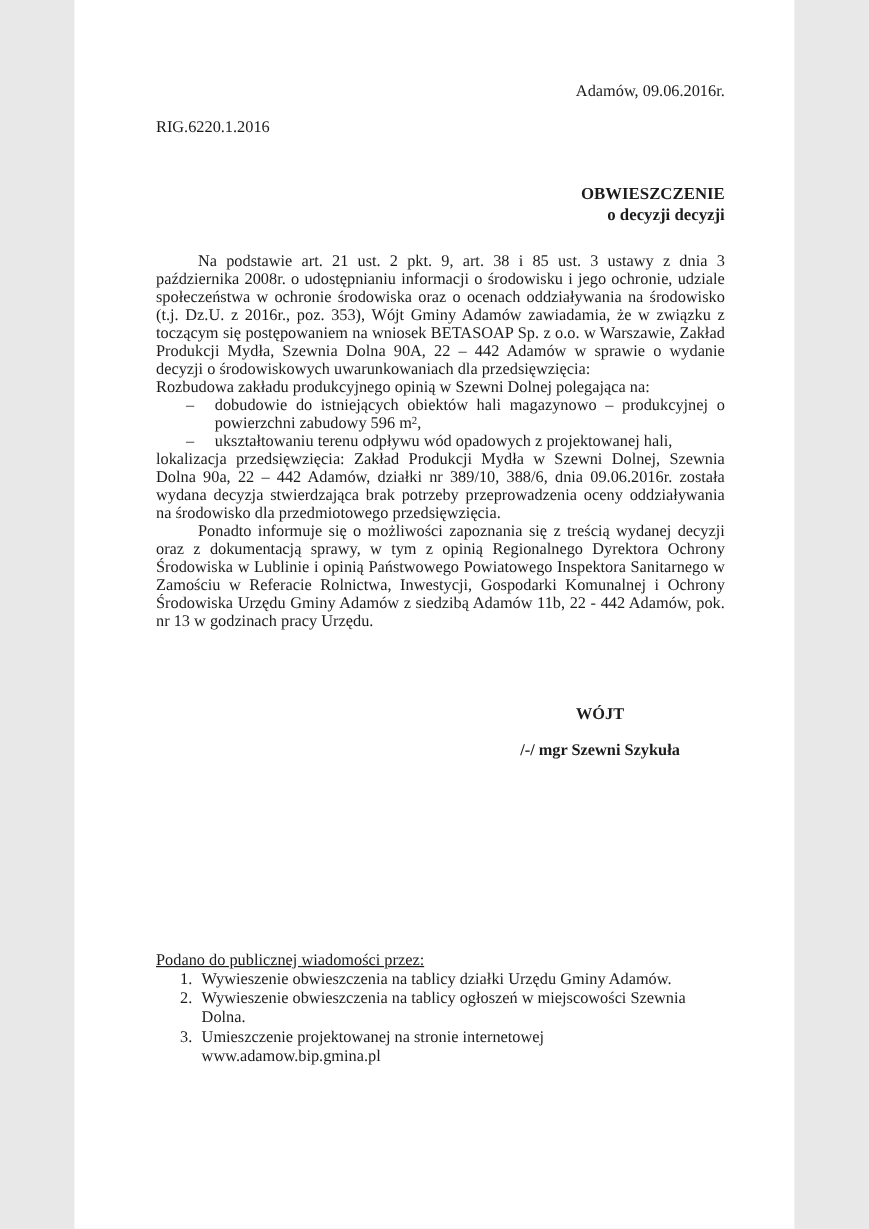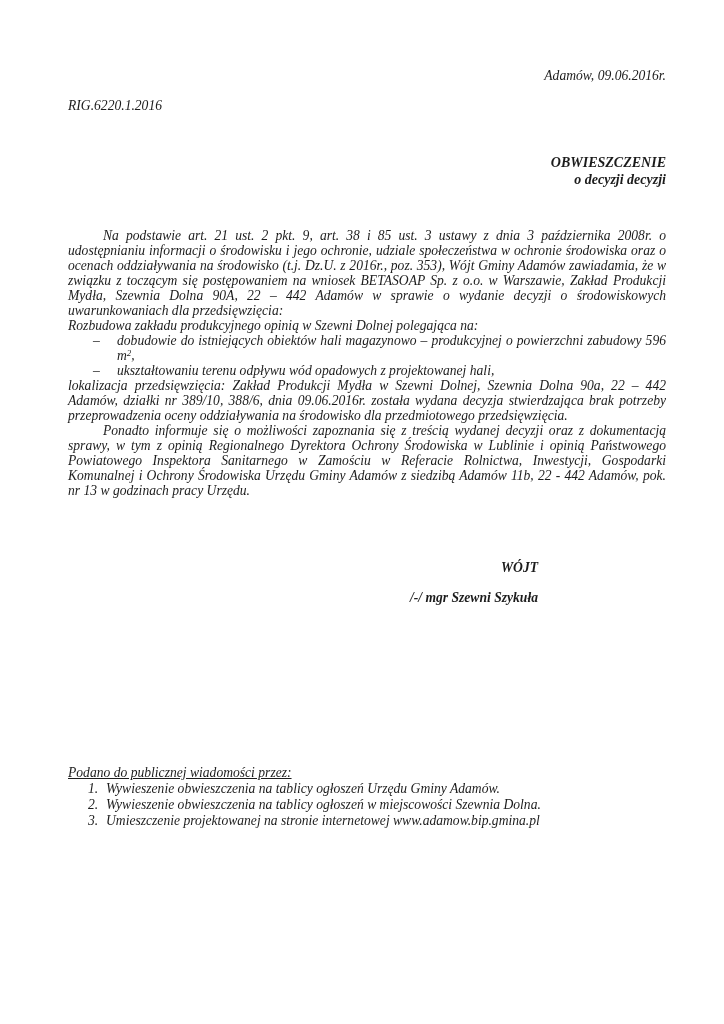--- a/index.html
+++ b/index.html
@@ -1,51 +1,50 @@
 <!DOCTYPE html>
 <html><head>
 <meta charset="utf-8">
 <style>
   * { margin: 0; padding: 0; box-sizing: border-box; }
   html, body { background: #e8e8e8; }
   .page {
-    width: 724px;
+    width: 600px;
     height: 1024px;
     background: #ffffff;
     color: #1c1c1c;
     font-family: "Liberation Serif", "DejaVu Serif", serif;
     font-size: 13.6px;
     line-height: 15px;
     position: relative;
     margin: 0 auto;
     overflow: hidden;
-    font-style: italic;
   }
   .content { padding: 68px 58px 0 68px; }
   .date-line { text-align: right; }
   .ref-line { margin-top: 15px; }
   .title-block {
     margin-top: 41px;
     text-align: right;
     font-weight: bold;
     font-size: 14px;
     line-height: 17px;
   }
-  .body-block { margin-top: 40px; }
+  .body-block { margin-top: 22px; }
   .para { text-align: justify; }
   .indent { text-indent: 35px; }
   .bullet-item { display: flex; padding-left: 25px; }
   .bullet-item .marker { width: 24px; flex-shrink: 0; }
   .bullet-item .btext { flex: 1; text-align: justify; }
   sup.msup { font-size: 9px; line-height: 0; vertical-align: 4px; }
   .signature {
     margin-top: 62px;
     margin-left: 270px;
     width: 200px;
-    text-align: right;
+    text-align: center;
     font-weight: bold;
   }
   .sig-name { margin-top: 15px; }
   .publication { margin-top: 160px; line-height: 16px; }
   .pub-heading { text-decoration: underline; }
   .pub-item { display: flex; padding-left: 20px; }
   .pub-item .num { width: 18px; flex-shrink: 0; }
   .pub-item .ptext { flex: 1; }
 </style>
 </head>
@@ -86,21 +85,21 @@
 
     <div class="signature">
       <div class="sig-title">WÓJT</div>
       <div class="sig-name">/-/ mgr Szewni Szykuła</div>
     </div>
 
     <div class="publication">
       <div class="pub-heading">Podano do publicznej wiadomości przez:</div>
       <div class="pub-item">
         <span class="num">1.</span>
-        <span class="ptext">Wywieszenie obwieszczenia na tablicy ogłoszeń Urzędu Gminy Adamów.</span>
+        <span class="ptext">Wywieszenie obwieszczenia na tablicy działki Urzędu Gminy Adamów.</span>
       </div>
       <div class="pub-item">
         <span class="num">2.</span>
         <span class="ptext">Wywieszenie obwieszczenia na tablicy ogłoszeń w miejscowości Szewnia Dolna.</span>
       </div>
       <div class="pub-item">
         <span class="num">3.</span>
         <span class="ptext">Umieszczenie projektowanej na stronie internetowej www.adamow.bip.gmina.pl</span>
       </div>
     </div>

